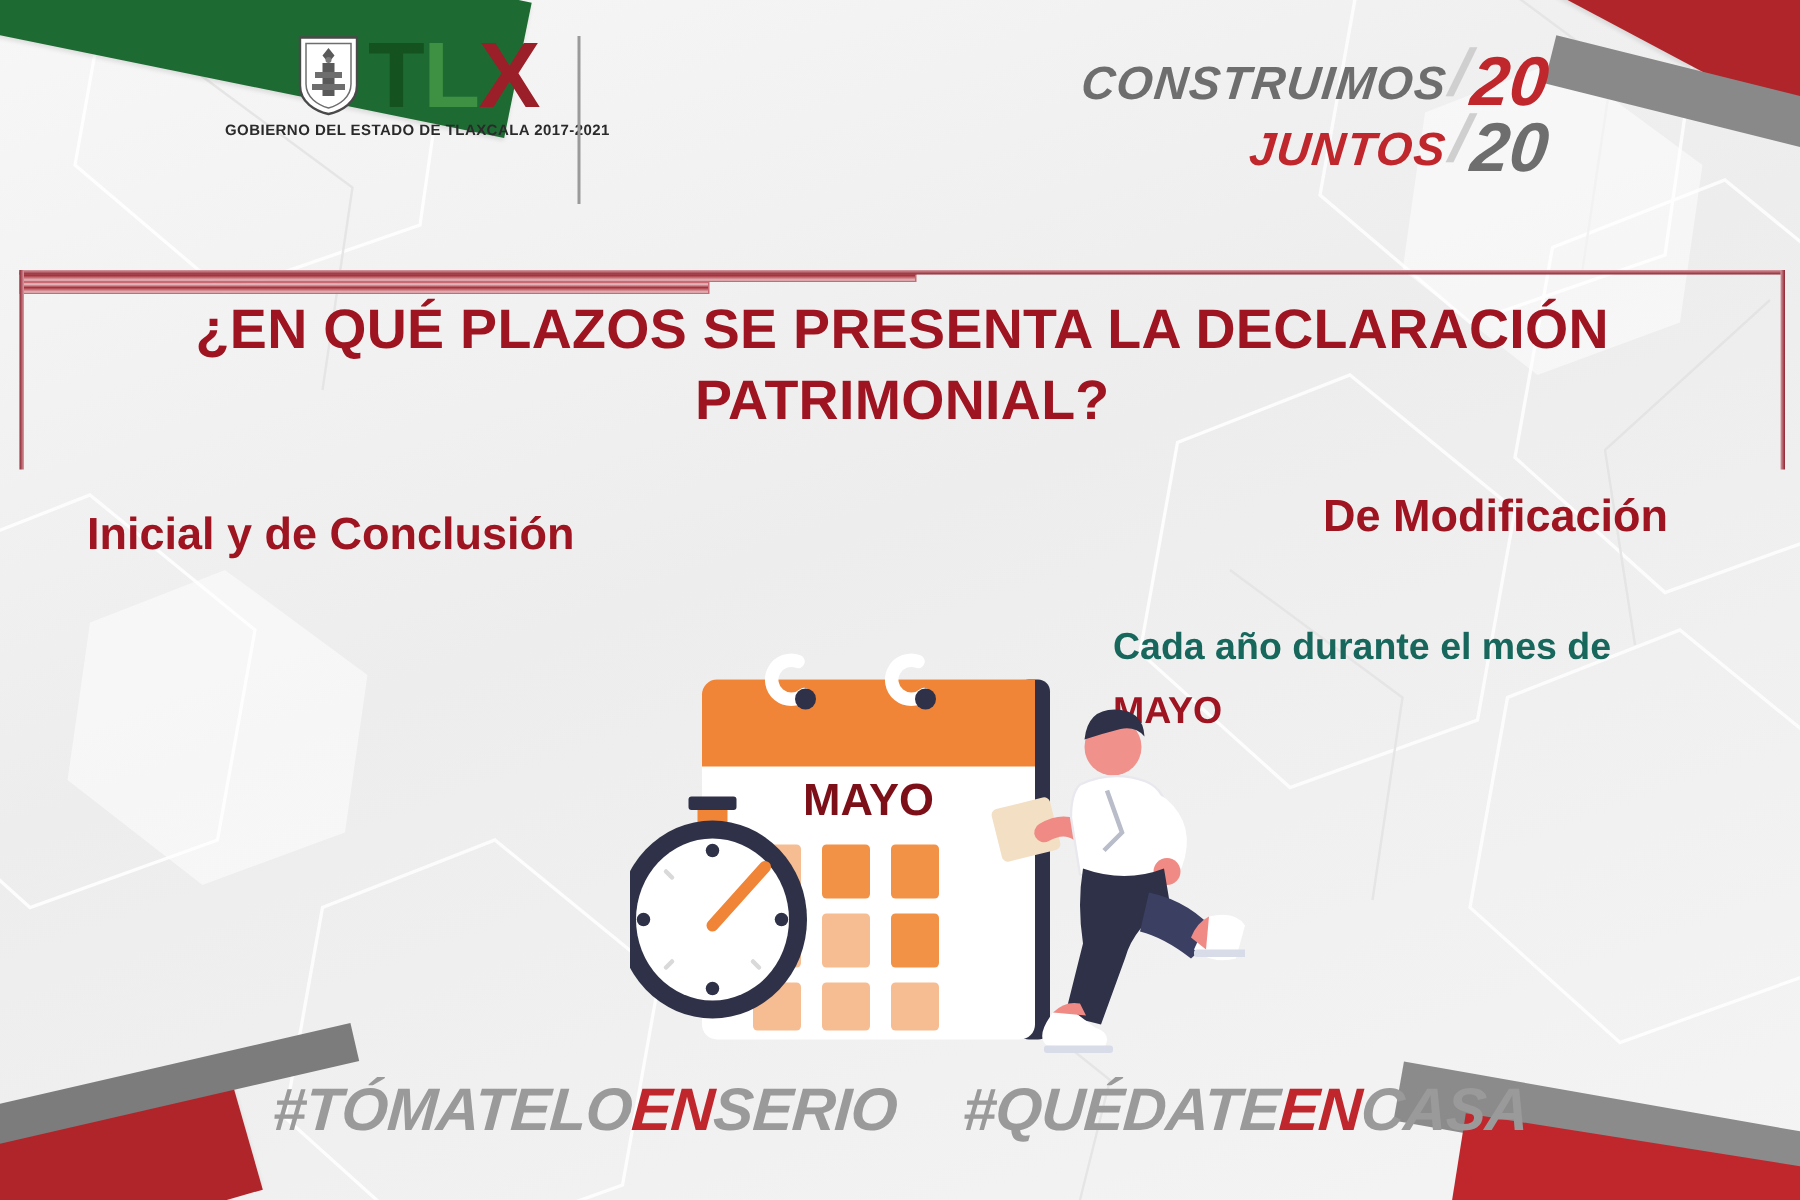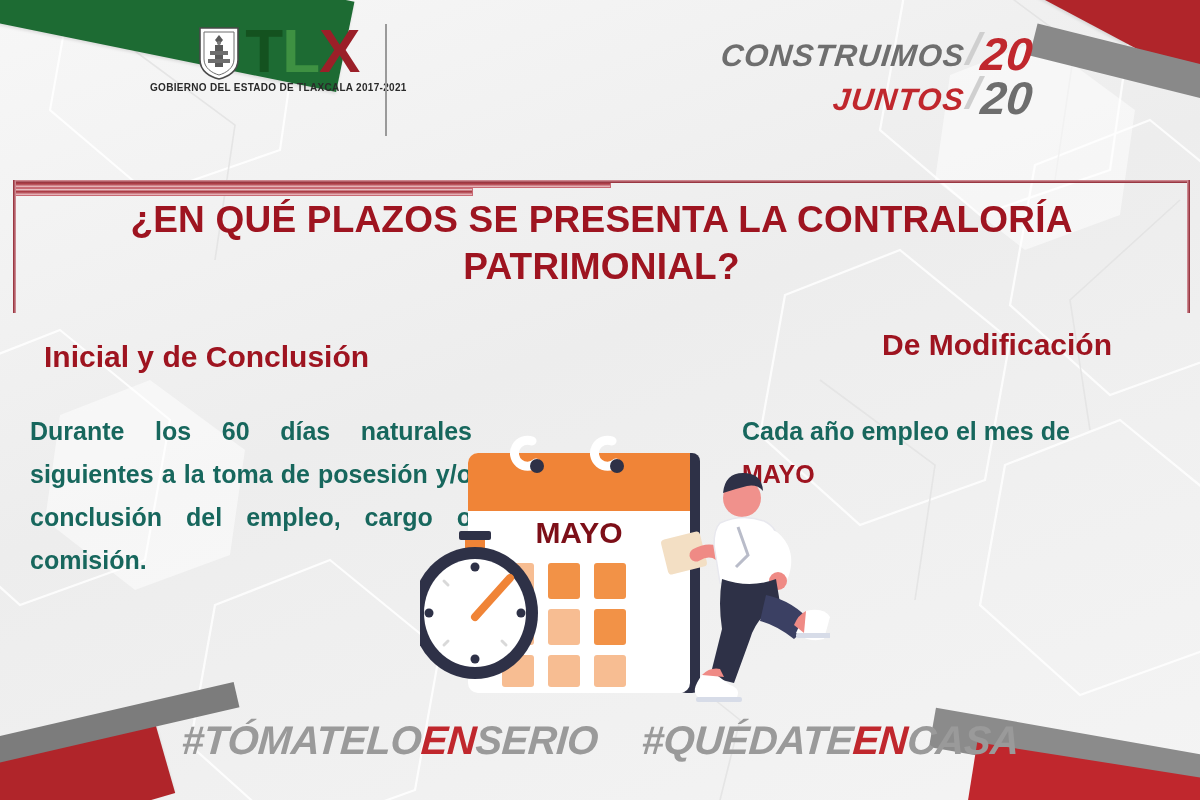--- a/index.html
+++ b/index.html
@@ -66,21 +66,21 @@
     right: -60px; bottom: 24px; width: 330px; height: 40px;
     background: #8b8b8b;
     transform: rotate(10deg);
   }
 
   
   .logo-tlx {
     position: absolute; left: 150px; top: 22px;
     display: flex; flex-direction: column; align-items: center;
   }
-  .tlx-row { display: flex; align-items: flex-end; }
+  .tlx-row { display: flex; align-items: flex-start; }
   .shield { width: 44px; height: 56px; margin-right: 4px; }
   .tlx-word {
     font-family: "Liberation Sans", sans-serif;
     font-weight: bold;
     font-size: 62px;
     letter-spacing: -1px;
     line-height: .95;
   }
   .tlx-word .t { color: #14521f; }
   .tlx-word .l { color: #3e9142; }
@@ -153,21 +153,21 @@
     font-size: 37px; font-weight: bold; color: #9e1420;
     line-height: 1.28; letter-spacing: .2px;
     padding: 0 40px;
   }
 
   
   .col-head {
     position: absolute;
     font-size: 30px; font-weight: bold; color: #9e1420;
   }
-  #head-left  { left: 44px;  top: 340px; }
+  #head-left  { left: 58px;  top: 340px; }
   #head-right { right: 88px; top: 328px; }
 
   .col-body {
     position: absolute;
     font-size: 25px; font-weight: bold; color: #17675d;
     line-height: 1.72;
   }
   #body-left {
     left: 30px; top: 410px; width: 442px;
     text-align: justify; text-align-last: left;
@@ -262,29 +262,28 @@
       <span class="cj-num cj-20b">20</span>
     </div>
   </div>
 
   <div id="title-box">
     <div class="tb-edge tb-top"></div>
     <div class="tb-edge tb-left"></div>
     <div class="tb-edge tb-right"></div>
     <div class="tb-bot-l"></div>
     <div class="tb-bot-r"></div>
-    <div id="title-text">¿EN QUÉ PLAZOS SE PRESENTA LA CONTRALORÍA PATRIMONIAL?</div>
+    <div id="title-text">¿EN QUÉ PLAZOS SE PRESENTA LA DECLARACIÓN PATRIMONIAL?</div>
   </div>
 
   <div class="col-head" id="head-left">Inicial y de Conclusión</div>
-  <div class="col-body" id="body-left">Durante los 60 días naturales siguientes a la toma de posesión y/o conclusión del empleo, cargo o comisión.</div>
 
   <div class="col-head" id="head-right">De Modificación</div>
   <div class="col-body" id="body-right">
-    <span>Cada año empleo el mes de </span><br>
+    <span>Cada año durante el mes de </span><br>
     <span class="mayo-red">MAYO</span>
   </div>
 
   <svg id="art" viewBox="0 0 410 285">
 
     <rect x="258" y="18" width="22" height="240" rx="8" fill="#2e3147"></rect>
 
     <rect x="48" y="18" width="222" height="240" rx="10" fill="#ffffff"></rect>
 
     <path d="M48 28 a10 10 0 0 1 10 -10 h212 v58 h-222 Z" fill="#f08437"></path>

